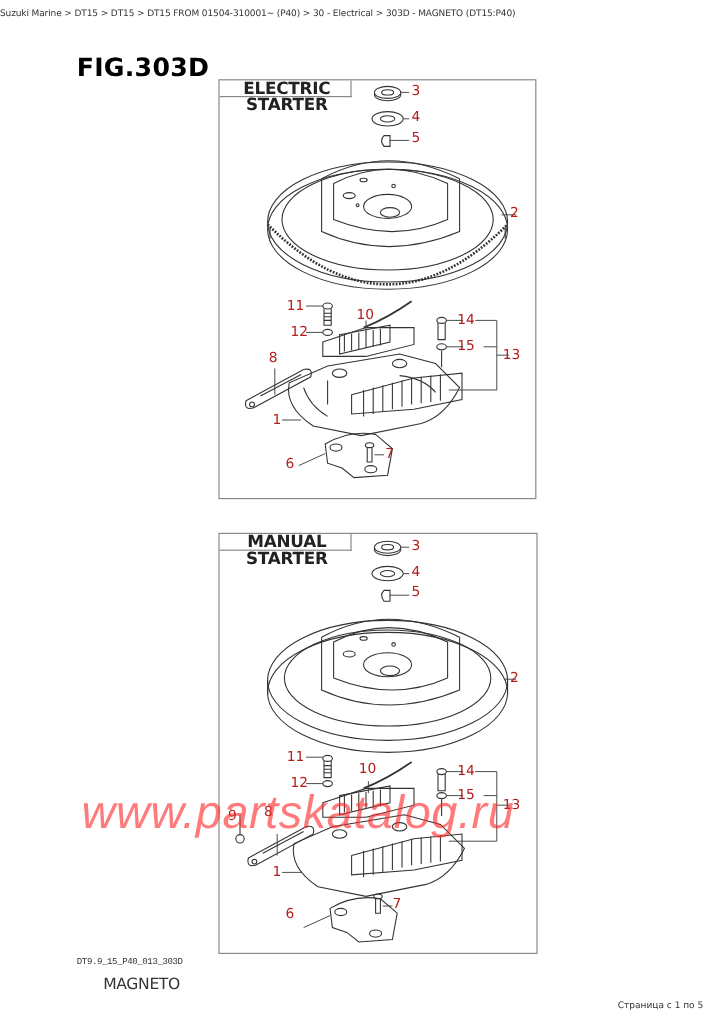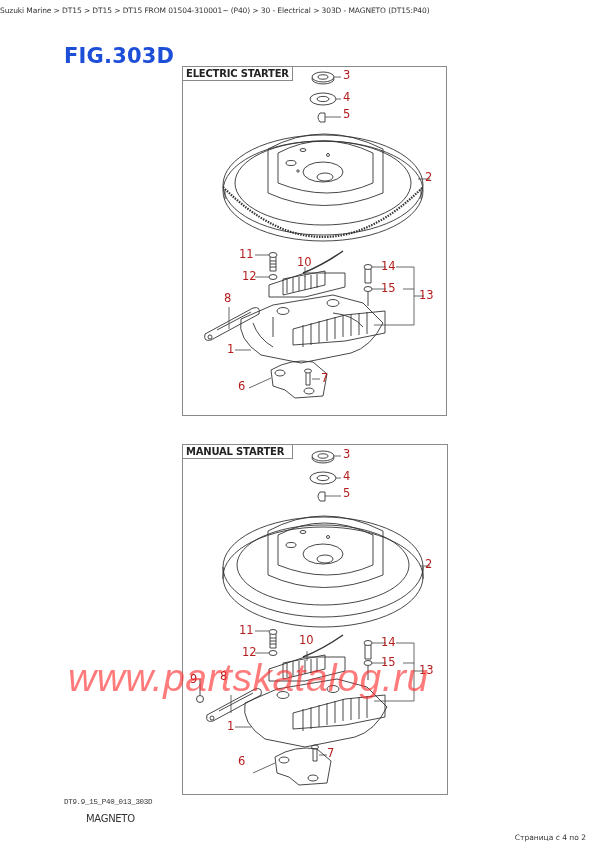--- a/index.html
+++ b/index.html
@@ -1,25 +1,25 @@
 <!DOCTYPE html>
 <html><head>
 <meta charset="utf-8">
 <style>
   html, body { margin: 0; padding: 0; background: #ffffff; }
   body { width: 600px; height: 848px; position: relative; overflow: hidden; font-family: "DejaVu Sans", sans-serif; color: #222; }
   .breadcrumb { position: absolute; left: 0; top: 6px; font-size: 7.5px; color: #333; white-space: nowrap; letter-spacing: -0.1px; }
   .breadcrumb span { cursor: pointer; }
-  .fig-title { position: absolute; left: 64px; top: 44px; font-size: 21px; font-weight: bold; color: #1d4ed8; letter-spacing: 0.2px; }
+  .fig-title { position: absolute; left: 64px; top: 44px; font-size: 21px; font-weight: bold; color: #000000; letter-spacing: 0.2px; }
   .frame { position: absolute; border: 1.5px solid #8a8a8a; background: #fff; }
-  .frame .hdr { position: absolute; left: 0; top: 0; width: 110px; height: 14px; border-right: 1.5px solid #8a8a8a; border-bottom: 1.5px solid #8a8a8a; font-size: 10px; font-weight: bold; line-height: 14px; padding-left: 3px; color: #222; box-sizing: border-box; letter-spacing: -0.2px; }
+  .frame .hdr { position: absolute; left: 0; top: 0; width: 110px; height: 14px; border-right: 1.5px solid #8a8a8a; border-bottom: 1.5px solid #8a8a8a; font-size: 14px; font-weight: bold; line-height: 14px; padding-left: 3px; color: #222; box-sizing: border-box; letter-spacing: -0.2px; text-align: center; }
   .frame svg { position: absolute; left: 0; top: 0; }
   .callout { position: absolute; font-size: 11.5px; color: #b51c1c; font-family: "DejaVu Sans", sans-serif; line-height: 1; }
   .footer-code { position: absolute; left: 64px; top: 798px; font-size: 7.5px; color: #333; letter-spacing: -0.3px; font-family: Liberation Mono, monospace; }
-  .footer-title { position: absolute; left: 64px; top: 813px; font-size: 10px; color: #333; letter-spacing: -0.3px; padding-left: 22px; }
+  .footer-title { position: absolute; left: 64px; top: 813px; font-size: 13px; color: #333; letter-spacing: -0.3px; padding-left: 22px; }
   .page-counter { position: absolute; right: 14px; top: 833px; font-size: 7.5px; color: #333; }
   .watermark { position: absolute; left: 68px; top: 656px; font-size: 39px; font-weight: normal; font-style: italic; color: rgba(255, 40, 40, 0.62); font-family: "Liberation Sans", sans-serif; letter-spacing: 0.5px; white-space: nowrap; pointer-events: none; }
 </style>
 </head>
 <body>
 
 <div class="breadcrumb">
   <span>Suzuki Marine</span><span> &gt; </span><span>DT15</span><span> &gt; </span><span>DT15</span><span> &gt; </span><span>DT15 FROM 01504-310001~ (P40)</span><span> &gt; </span><span>30 - Electrical</span><span> &gt; </span><span>303D - MAGNETO (DT15:P40)</span>
 </div>
 
@@ -249,13 +249,13 @@
   <div class="callout" style="left:37px; top:226px;">8</div>
   <div class="callout" style="left:44px; top:276px;">1</div>
   <div class="callout" style="left:55px; top:311px;">6</div>
   <div class="callout" style="left:144px; top:303px;">7</div>
 </div>
 
 <div class="watermark">www.partskatalog.ru</div>
 
 <div class="footer-code">DT9.9_15_P40_013_303D</div>
 <div class="footer-title">MAGNETO</div>
-<div class="page-counter">Страница с 4 по 2</div>
+<div class="page-counter">Страница с 1 по 5</div>
 
 </body></html>

